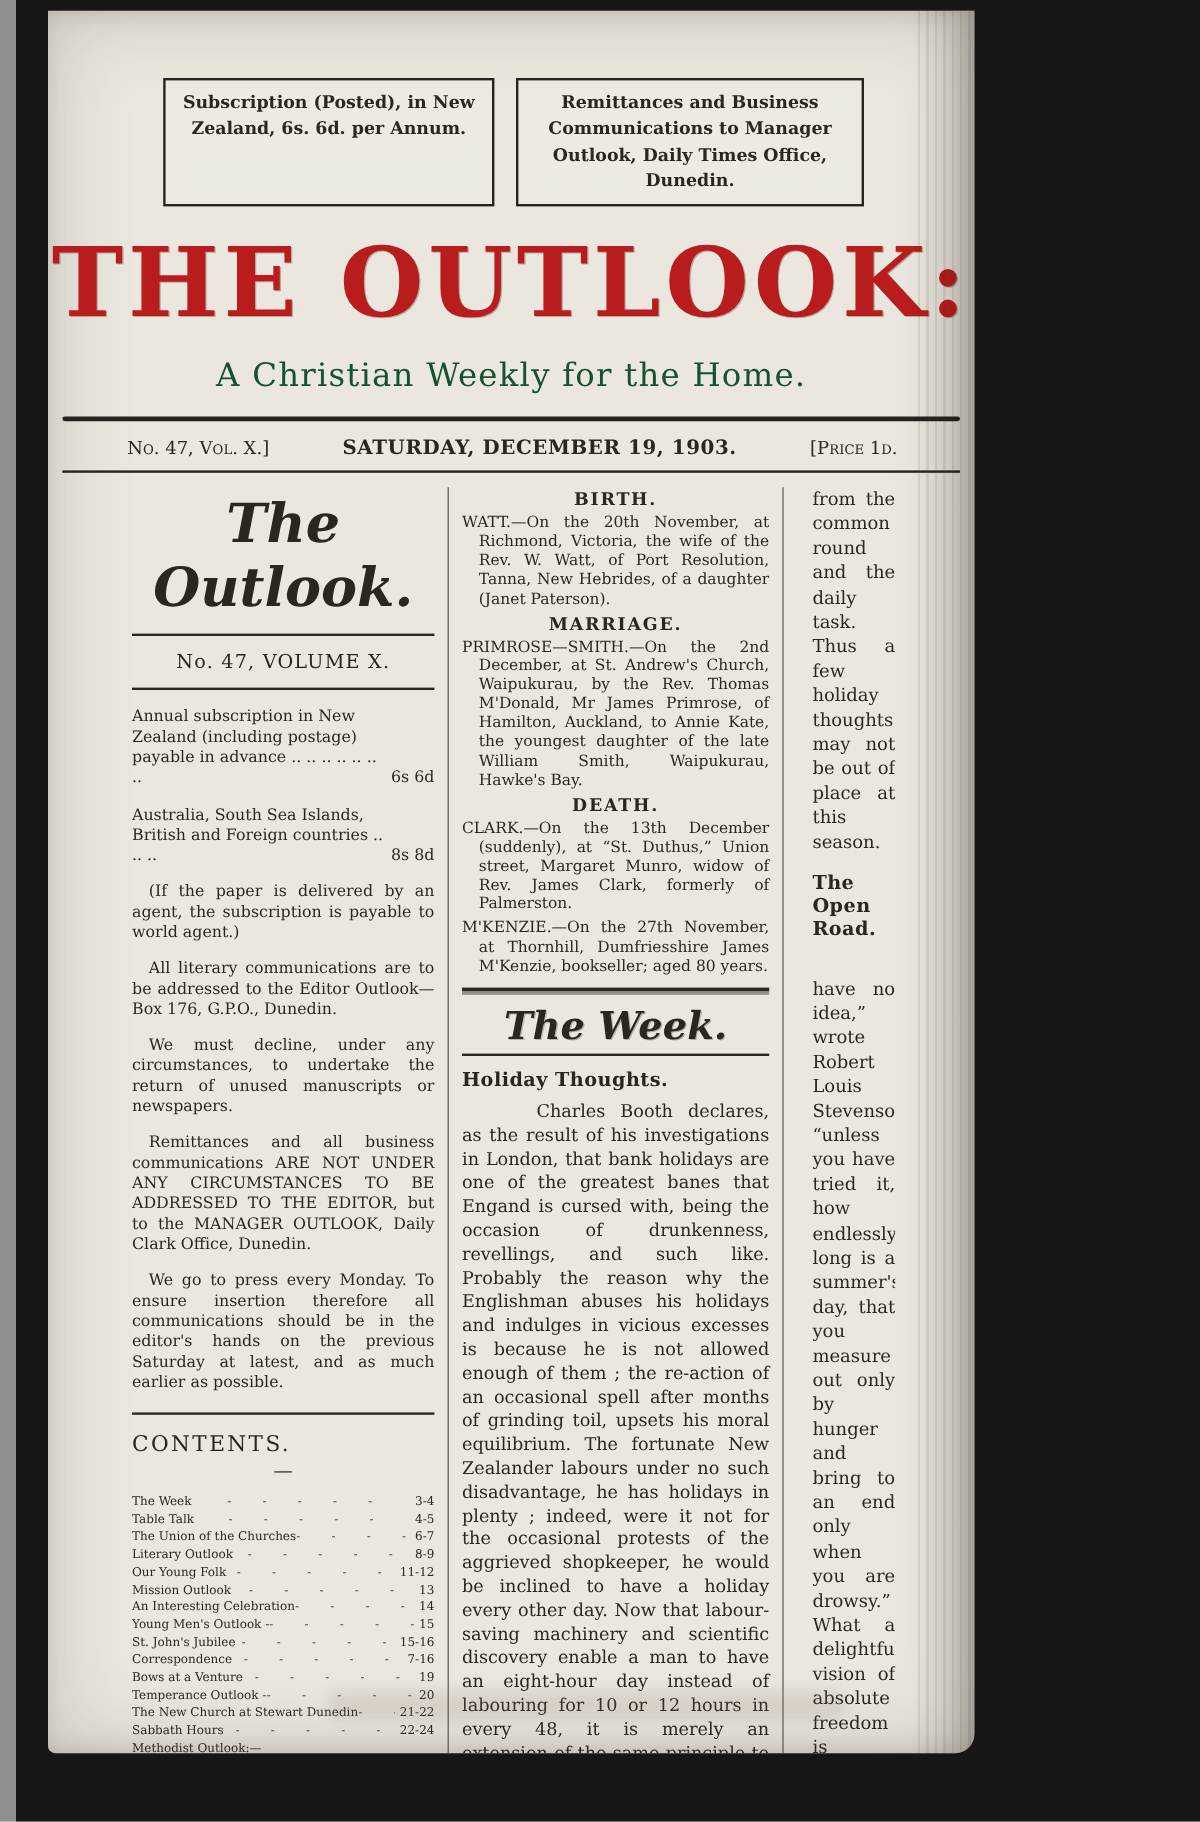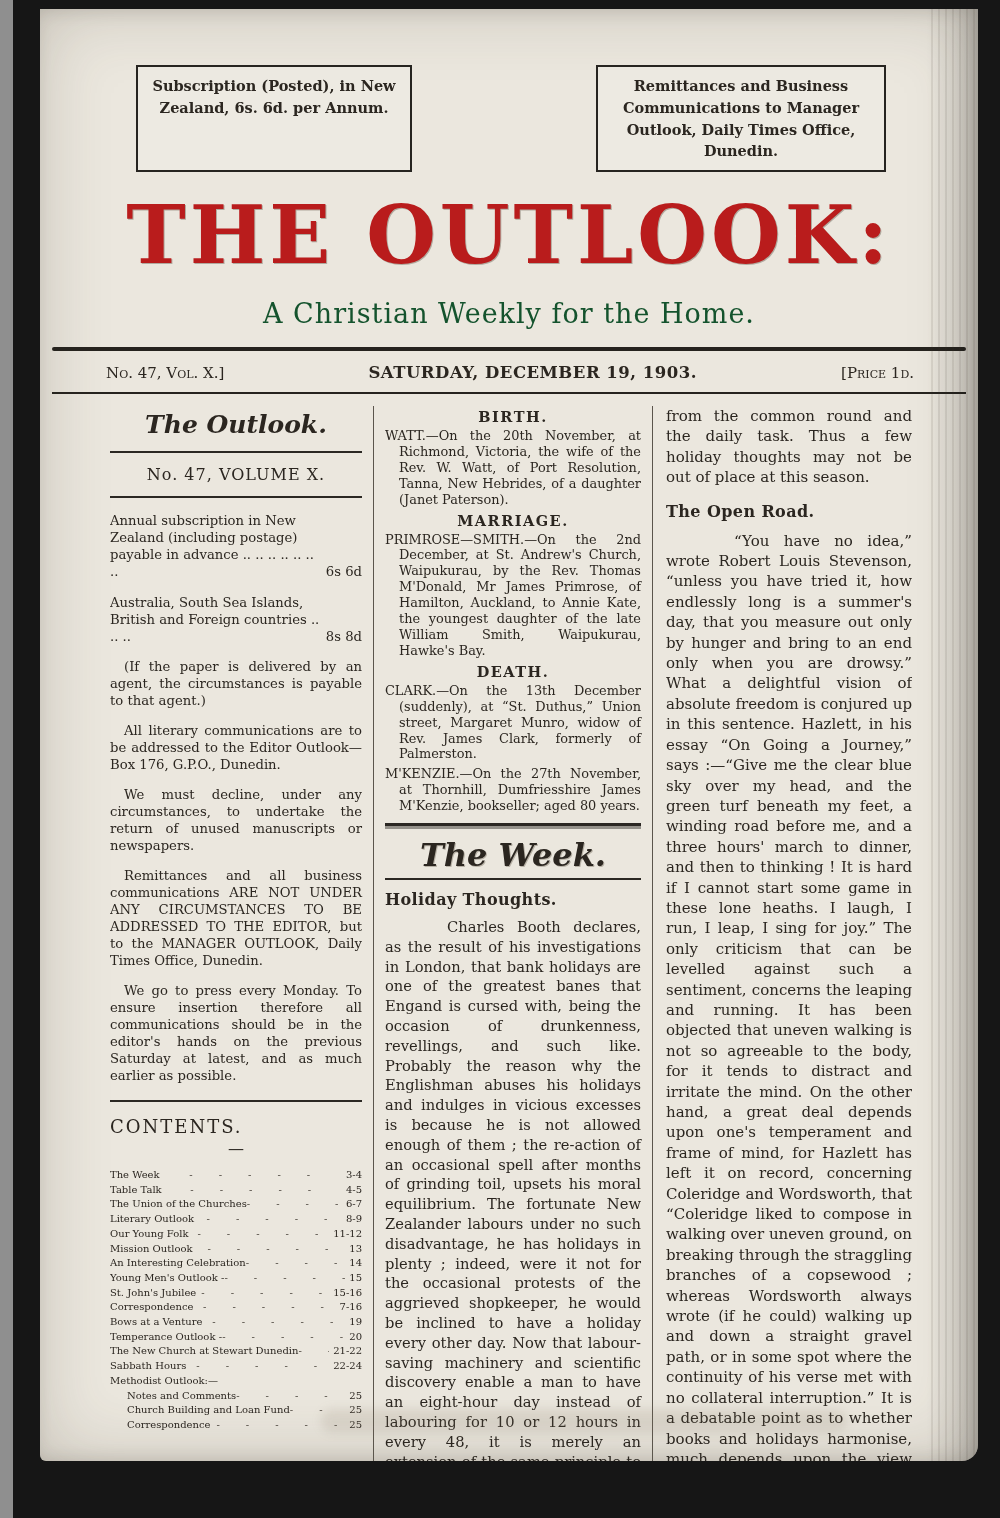--- a/index.html
+++ b/index.html
@@ -2,21 +2,21 @@
 <html><head>
 <meta charset="utf-8">
 <style>
   html,body{margin:0;padding:0;}
   body{
     width:1000px;height:1518px;position:relative;
     background:linear-gradient(90deg,#8f8f8f 0px,#8f8f8f 13px,#161616 13px,#161616 100%);
     font-family:"DejaVu Serif", serif;color:#2b2620;overflow:hidden;
   }
   .page{
-    position:absolute;left:40px;top:9px;width:938px;height:1452px;
+    position:absolute;left:40px;top:9px;width:772px;height:1452px;
     background:#ebe7de;overflow:hidden;border-radius:0 0 16px 6px;
     box-shadow:inset 0 0 70px rgba(70,60,45,.22), inset -6px 0 18px rgba(40,35,25,.18);
   }
   .edge-streaks{
     position:absolute;right:0;top:0;width:52px;height:100%;pointer-events:none;
     background:
       repeating-linear-gradient(90deg,rgba(60,50,40,0) 0 5px,rgba(60,50,40,.10) 5px 7px),
       linear-gradient(90deg,rgba(0,0,0,0),rgba(0,0,0,.14));
   }
   .ghost-smudge{position:absolute;bottom:28px;left:30%;width:56%;height:24px;
@@ -36,23 +36,23 @@
   .rule-a{height:4px;background:#26231e;margin:18px 12px 0 12px;border-radius:2px;}
   .dateline{display:flex;align-items:baseline;padding:12px 64px 10px 66px;}
   .dateline .issue,.dateline .price{font-size:15px;font-variant:small-caps;}
   .dateline .date{flex:1;text-align:center;font-weight:bold;font-size:16.5px;letter-spacing:.5px;}
   .rule-b{height:2px;background:#26231e;margin:0 12px;}
   
   .columns{display:flex;align-items:stretch;padding:12px 66px 0 70px;height:1080px;overflow:hidden;}
   .col{overflow:hidden;}
   .col-left{width:252px;padding-right:11px;}
   .col-mid{width:256px;padding:0 11px;border-left:1px solid #5b554c;}
-  .col-right{flex:1;padding-left:13px;border-left:1px solid #5b554c;}
-  
-  .lc-header{text-align:center;font-size:25px;font-weight:bold;font-style:italic;margin:4px 0 12px;}
+  .col-right{flex:1;padding-left:24px;border-left:1px solid #5b554c;}
+  
+  .lc-header{text-align:center;font-size:45px;font-weight:bold;font-style:italic;margin:4px 0 12px;}
   .hrule{height:2px;background:#2b2823;margin:6px 0;}
   .lc-issue{text-align:center;font-size:16px;letter-spacing:1px;margin:12px 0;}
   .sub-line{font-size:13.2px;line-height:17px;margin:14px 0 0;position:relative;padding-right:42px;}
   .sub-line .sub-price{position:absolute;right:0;bottom:0;white-space:nowrap;}
   .note{font-size:13.2px;line-height:17px;margin:13px 0 0;text-align:justify;text-indent:14px;}
   .contents-title{font-weight:normal;font-size:18px;letter-spacing:2px;margin:14px 0 0;}
   .contents-dash{text-align:center;margin:2px 0 10px;}
   .toc{font-size:10px;}
   .toc-row{display:flex;line-height:14.7px;align-items:baseline;}
   .toc-leader{flex:1;overflow:hidden;white-space:nowrap;min-width:8px;text-align:center;color:#3c372f;}
@@ -107,27 +107,27 @@
 
       <div>
 
           <p class="sub-line"><span>Annual subscription in New Zealand (including postage) payable in advance</span><span class="dots"> .. .. .. .. .. .. ..</span><span class="sub-price">6s 6d</span></p>
 
           <p class="sub-line"><span>Australia, South Sea Islands, British and Foreign countries</span><span class="dots"> .. .. ..</span><span class="sub-price">8s 8d</span></p>
         </div>
 
       <div>
 
-          <p class="note">(If the paper is delivered by an agent, the circumstances is payable to that agent.)</p>
+          <p class="note">(If the paper is delivered by an agent, the subscription is payable to world agent.)</p>
 
           <p class="note">All literary communications are to be addressed to the Editor Outlook—Box 176, G.P.O., Dunedin.</p>
 
           <p class="note">We must decline, under any circumstances, to undertake the return of unused manuscripts or newspapers.</p>
 
-          <p class="note">Remittances and all business communications ARE NOT UNDER ANY CIRCUMSTANCES TO BE ADDRESSED TO THE EDITOR, but to the MANAGER OUTLOOK, Daily Times Office, Dunedin.</p>
+          <p class="note">Remittances and all business communications ARE NOT UNDER ANY CIRCUMSTANCES TO BE ADDRESSED TO THE EDITOR, but to the MANAGER OUTLOOK, Daily Clark Office, Dunedin.</p>
 
           <p class="note">We go to press every Monday.  To ensure insertion therefore all communications should be in the editor's hands on the previous Saturday at latest, and as much earlier as possible.</p>
         </div>
 
       <div class="hrule" style="margin-top:16px;"></div>
       <div class="contents-title">CONTENTS.</div>
       <div class="contents-dash">—</div>
 
       <div class="toc">
 

